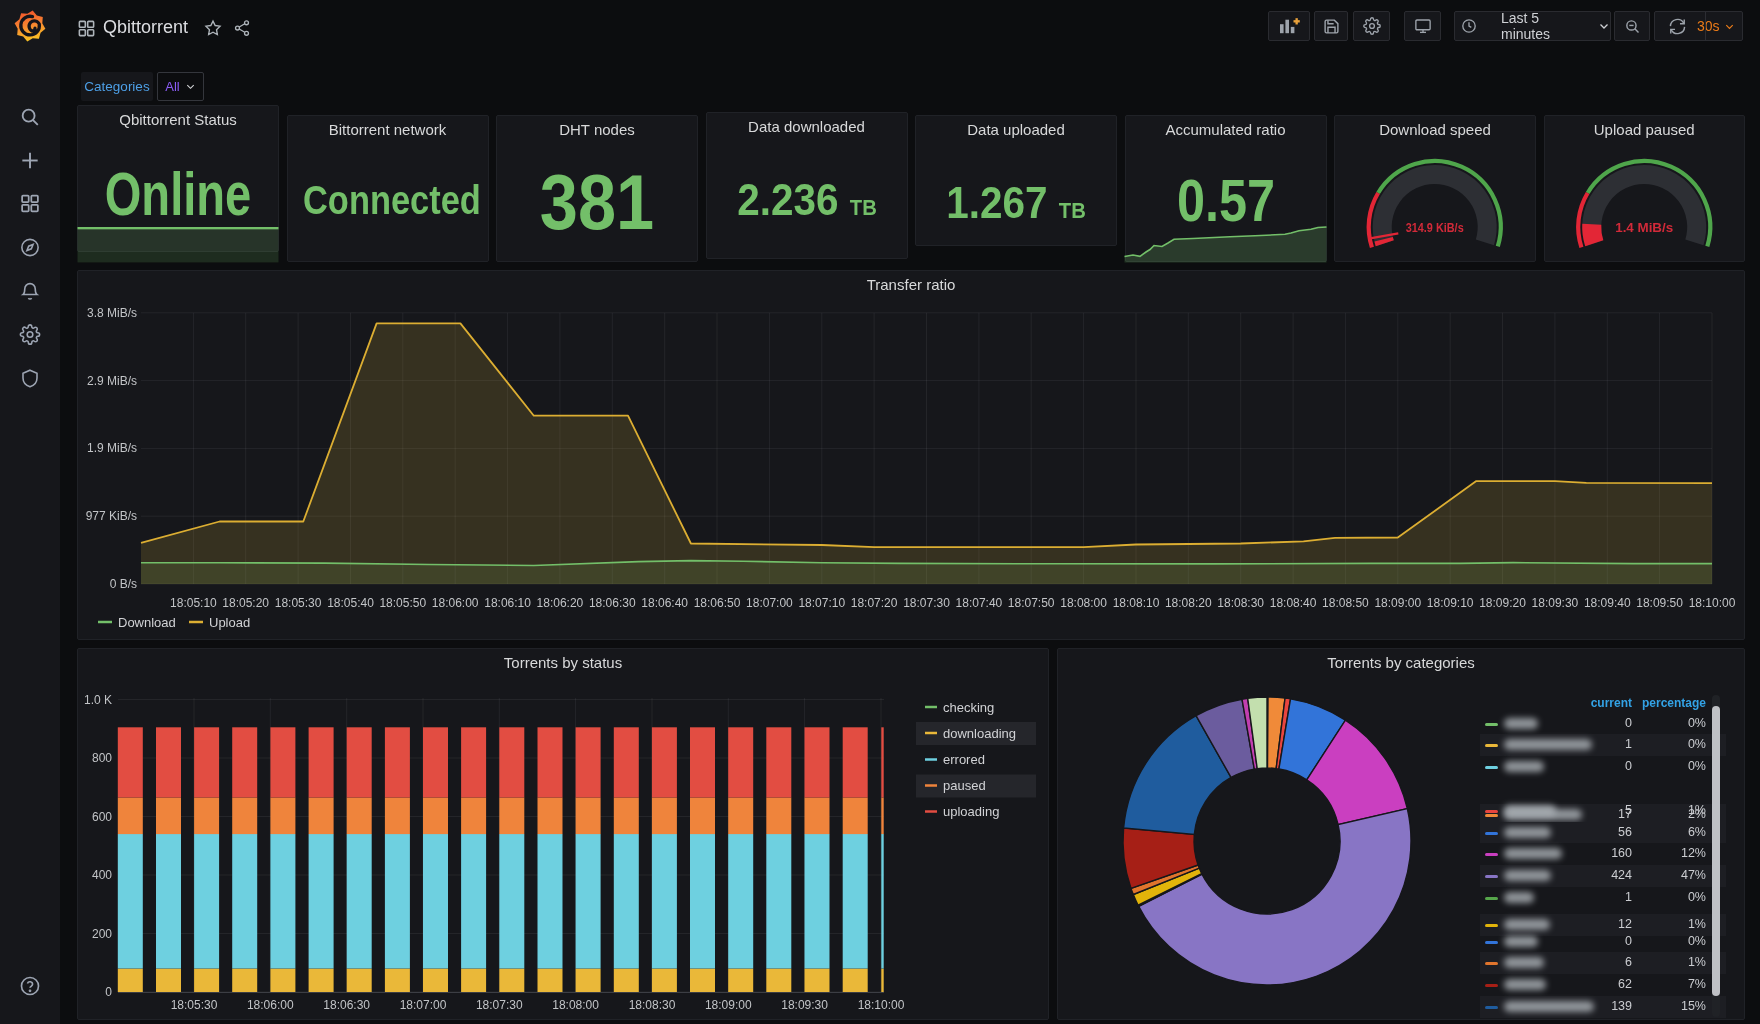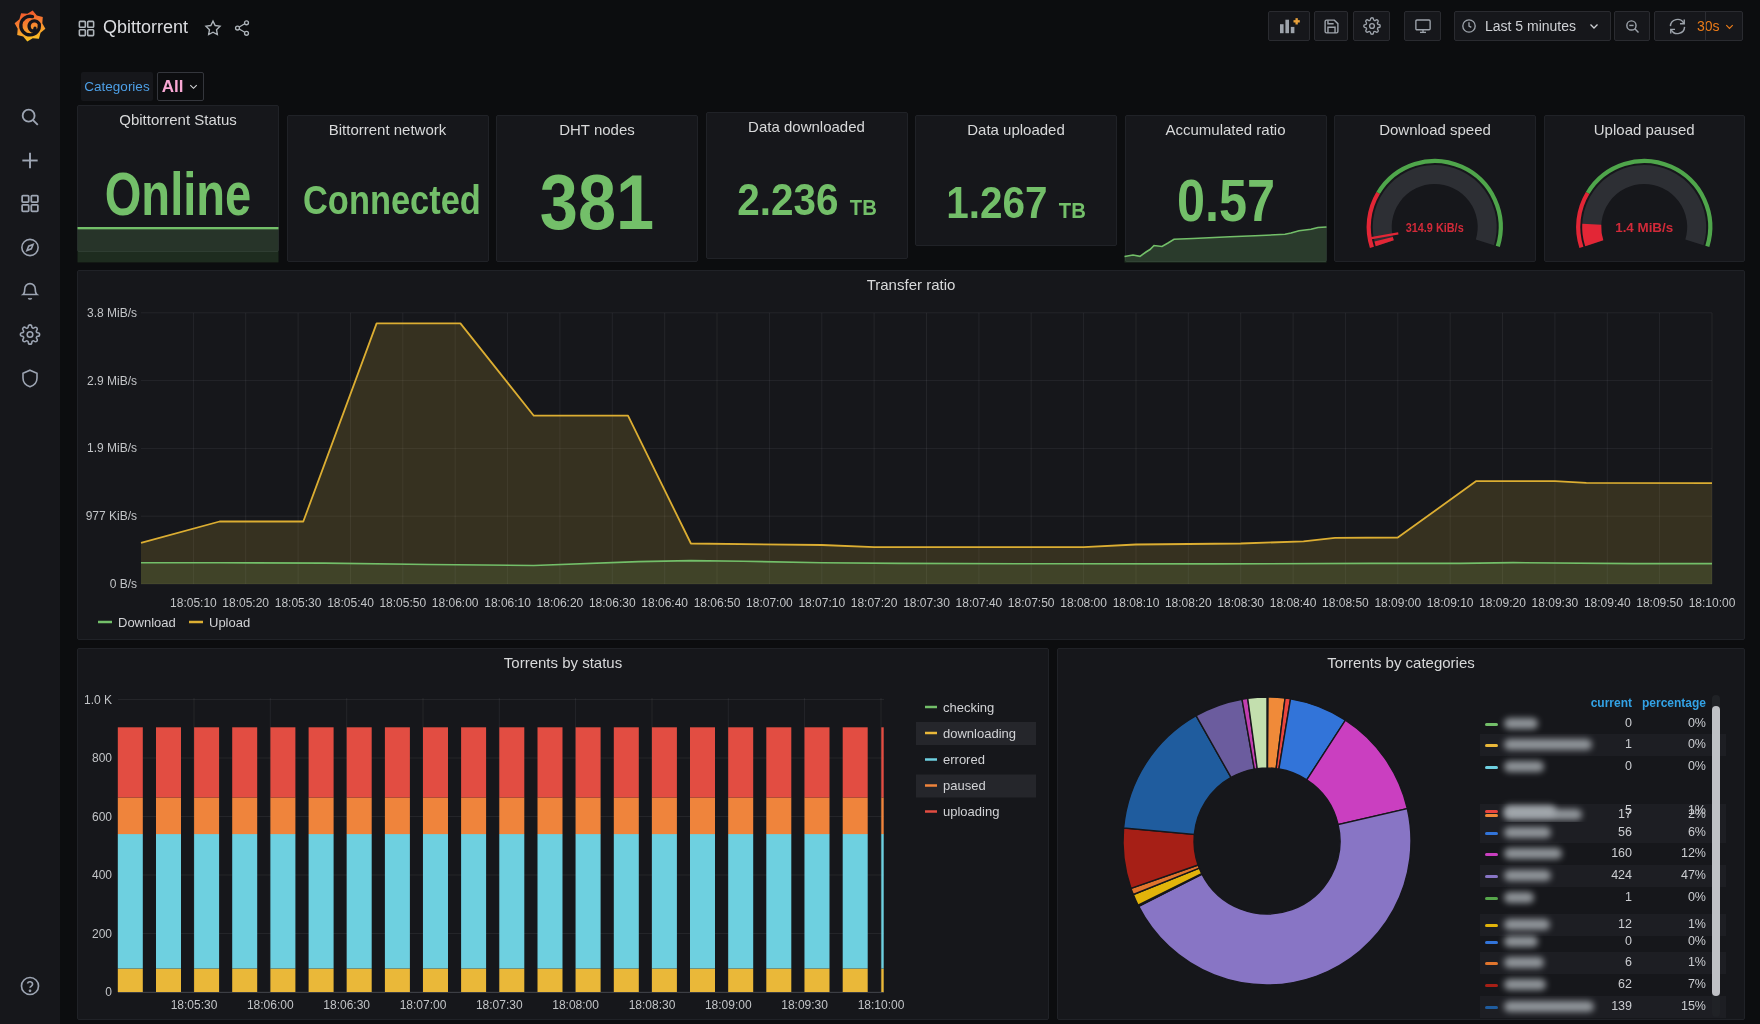--- a/index.html
+++ b/index.html
@@ -121,21 +121,21 @@
       <rect x="2.5" y="4" width="19" height="13" rx="1.5"></rect>
       <line x1="12" y1="17" x2="12" y2="20"></line>
       <line x1="8" y1="20.5" x2="16" y2="20.5"></line>
     </svg>
 </div>
 <div class="navbtn" style="left:1454px;width:157px;justify-content:flex-start;padding-left:6px">
   <svg width="16" height="16" viewBox="0 0 24 24" fill="none" stroke="#9DA3AB" stroke-width="2">
       <circle cx="12" cy="12" r="9.3"></circle>
       <path d="M12 6.5V12l3.5 2"></path>
     </svg>
-  <span style="color:#CFD1D5;font-size:14px;font-weight:500;margin-left:8px">Last 5 minutes</span>
+  <span style="color:#CFD1D5;font-size:14px;font-weight:500;margin-left:24px">Last 5 minutes</span>
   <svg width="12" height="12" viewBox="0 0 24 24" fill="none" stroke="#CFD1D5" stroke-width="2.6" style="margin-left:12px">
       <path d="M5 9l7 7 7-7"></path>
     </svg>
 </div>
 <div class="navbtn" style="left:1614px;width:36px">
   <svg width="17" height="17" viewBox="0 0 24 24" fill="none" stroke="#9DA3AB" stroke-width="2">
       <circle cx="10.5" cy="10.5" r="6.5"></circle>
       <line x1="15.3" y1="15.3" x2="20.5" y2="20.5"></line>
       <line x1="7.5" y1="10.5" x2="13.5" y2="10.5"></line>
     </svg>
@@ -151,21 +151,21 @@
   <span style="color:#EB7B18;font-size:14px;font-weight:500;margin-left:11px">30s</span>
   <svg width="11" height="11" viewBox="0 0 24 24" fill="none" stroke="#EB7B18" stroke-width="2.6" style="margin-left:4px">
       <path d="M5 9l7 7 7-7"></path>
     </svg>
 </div>
 
 <div class="abs" style="left:81px;top:72px;width:72px;height:29px;background:#16171b;border-radius:2px;display:flex;align-items:center;justify-content:center">
   <span style="color:#4D9FE6;font-size:13.5px;font-weight:500">Categories</span>
 </div>
 <div class="abs" style="left:157px;top:72px;width:47px;height:29px;background:#0c0d0f;border:1px solid #34363c;border-radius:2px;display:flex;align-items:center;justify-content:center">
-  <span style="color:#f9a8d4;font-size:17px;font-weight:700">All</span>
+  <span style="color:#8b5cf6;font-size:13px;font-weight:400">All</span>
   <svg width="11" height="11" viewBox="0 0 24 24" fill="none" stroke="#D5D6D9" stroke-width="2.4" style="margin-left:5px">
       <path d="M5 9l7 7 7-7"></path>
     </svg>
 </div>
 
 <div class="panel" style="left:77px;top:105px;width:202px;height:147px;overflow:hidden">
   <div class="ptitle">Qbittorrent Status</div>
   <div class="statval" style="top:57px;font-size:62px;transform:scaleX(0.76)">Online</div>
 </div>
 <div class="panel" style="left:286.5px;top:115px;width:202px;height:147px">

